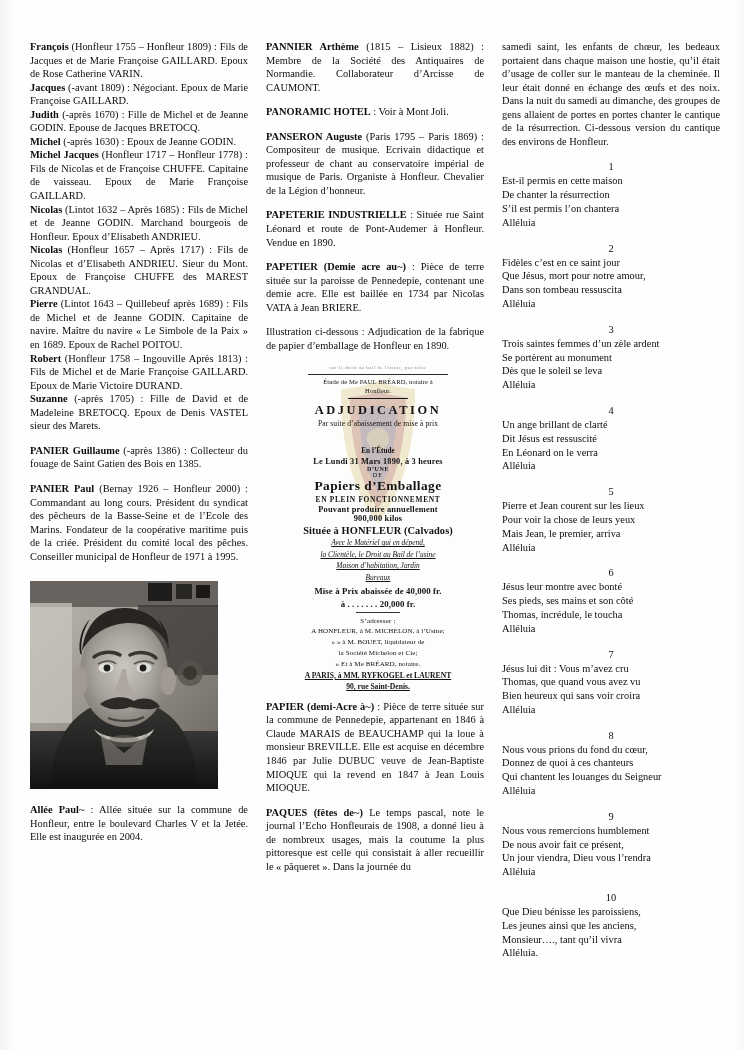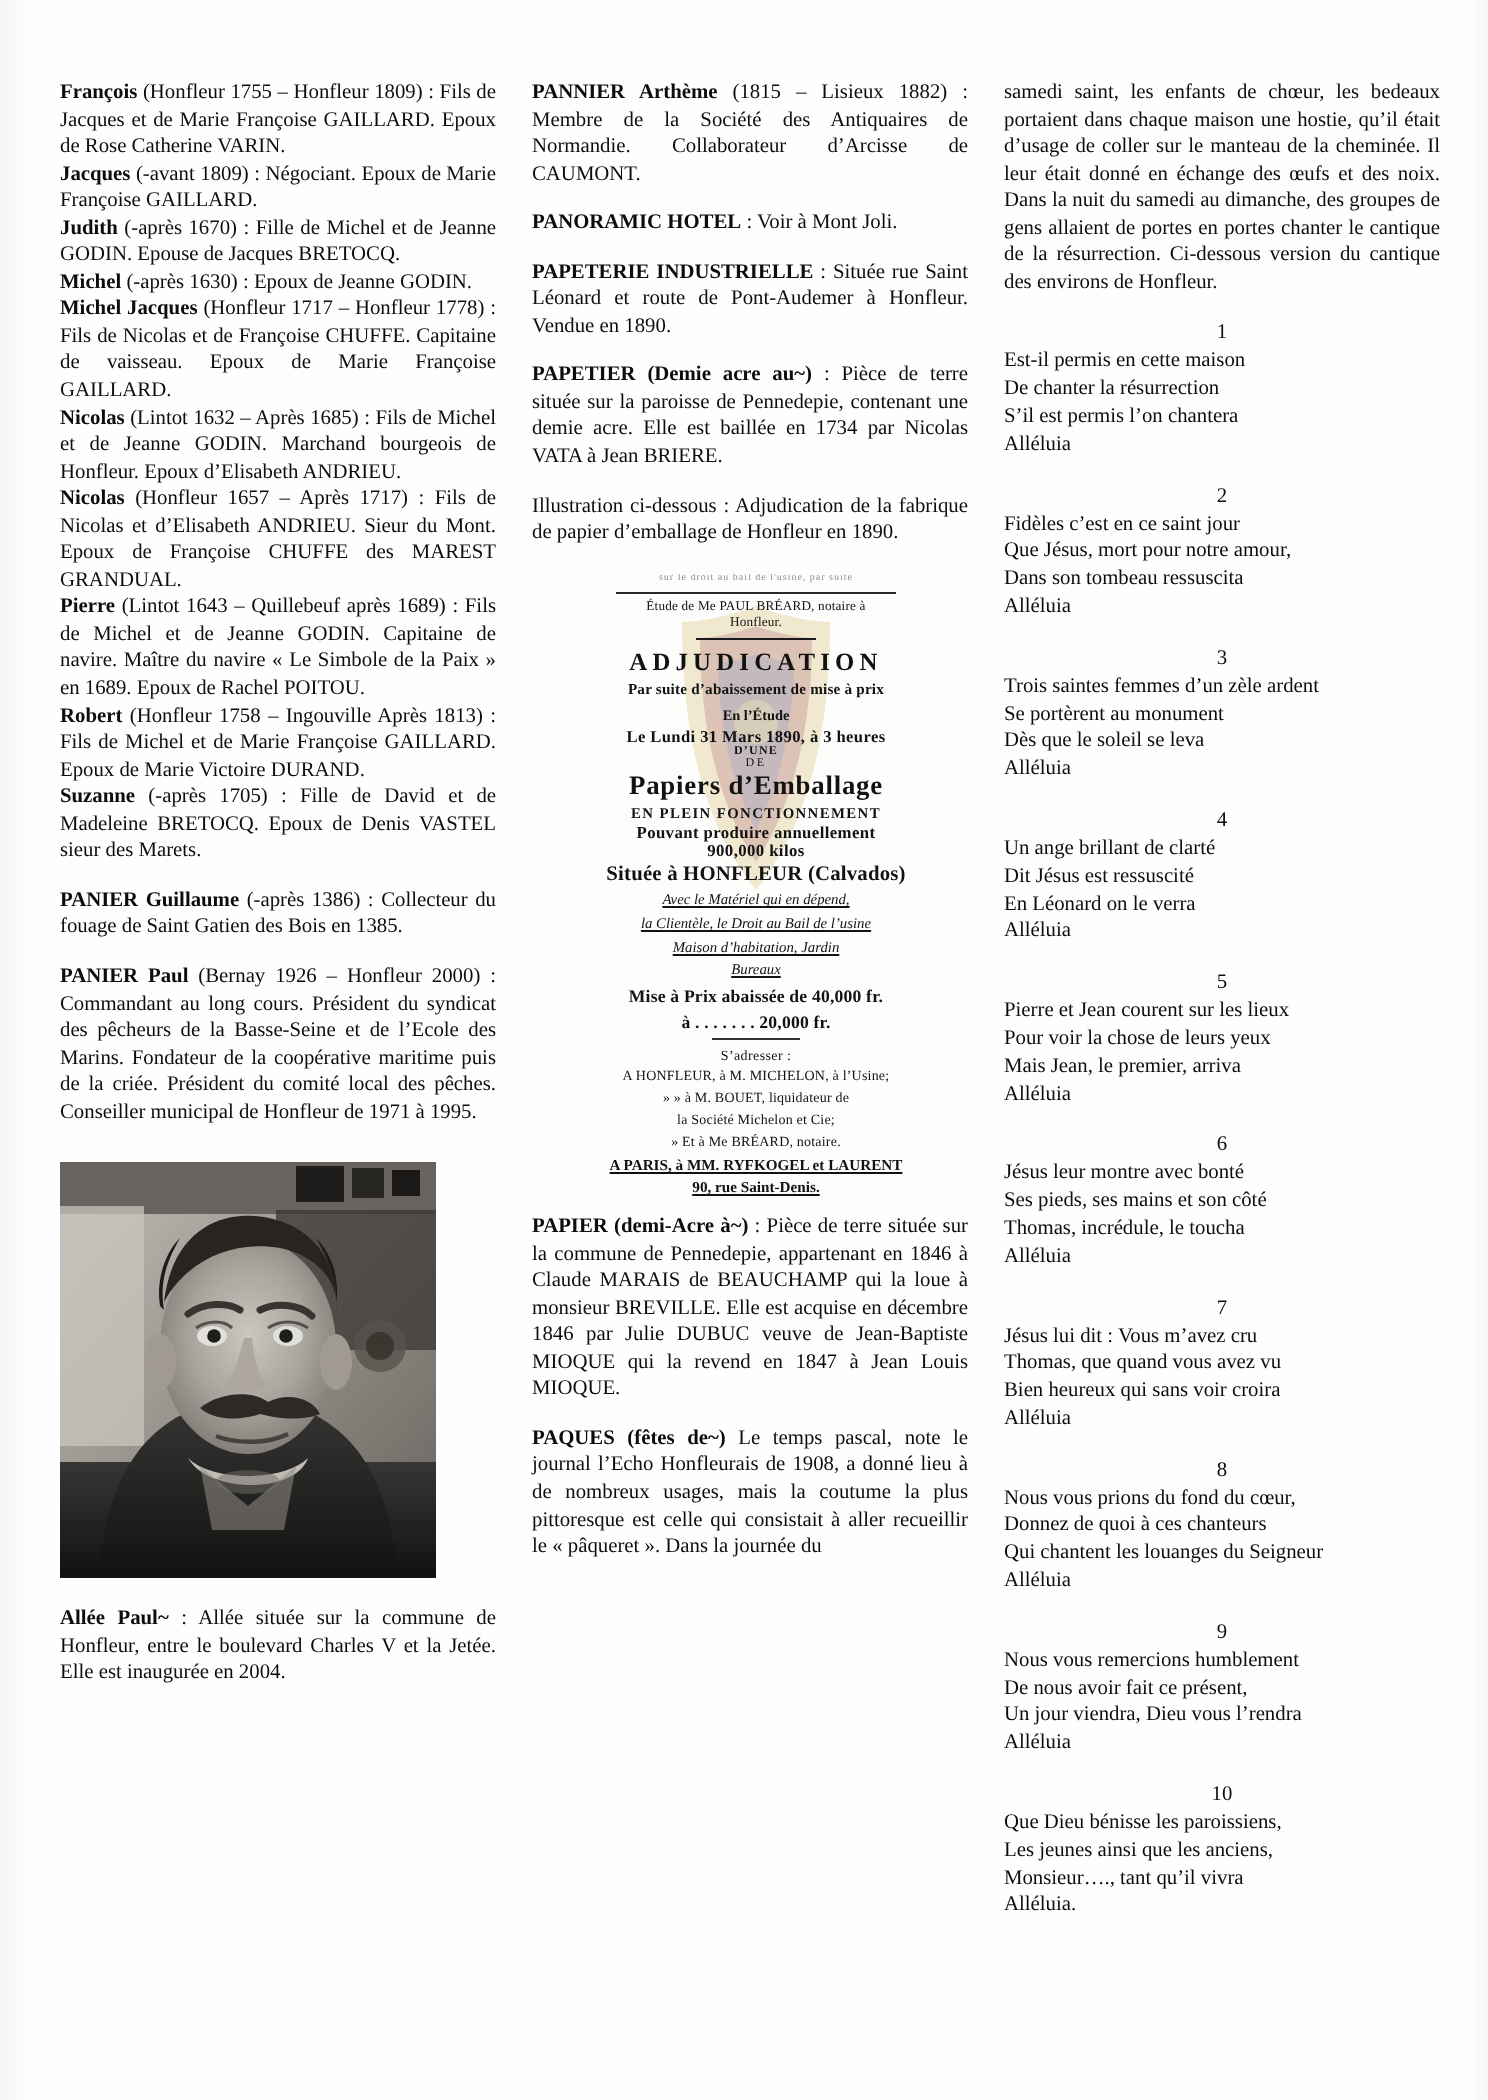--- a/index.html
+++ b/index.html
@@ -92,22 +92,22 @@
     border:0;border-top:1.5px solid #1a1a1a;margin:3px 62px 4px 62px;
   }
   .ad hr.tiny{
     border:0;border-top:1px solid #333;margin:3px 70px 3px 70px;
   }
   .ad .l-etude{font-size:6.6px;letter-spacing:.1px;line-height:8.4px;}
   .ad .l-adj{
     font-size:12.4px;font-weight:bold;letter-spacing:2.6px;
     margin:2px 0 1px 0;
   }
-  .ad .l-par{font-size:7.6px;letter-spacing:.1px;font-weight:bold;}
-  .ad .l-etude2{font-size:7.2px;font-weight:bold;margin-top:5px;}
+  .ad .l-par{font-size:7.6px;letter-spacing:.1px;}
+  .ad .l-etude2{font-size:7.2px;font-weight:bold;margin-top:19px;}
   .ad .l-date{font-size:8.3px;font-weight:bold;letter-spacing:.2px;margin-top:2px;}
   .ad .l-dune{font-size:6px;font-weight:bold;letter-spacing:.6px;}
   .ad .l-fab{
     font-size:17px;font-weight:bold;letter-spacing:4.5px;
     line-height:19px;margin:1px 0 0 0;
   }
   .ad .l-de{font-size:6px;letter-spacing:1.2px;}
   .ad .l-pap{
     font-size:13.4px;font-weight:bold;letter-spacing:.4px;line-height:15px;
   }
@@ -216,20 +216,21 @@
 
       <div class="caption">
         <b>Allée Paul~</b><span> : Allée située sur la commune de Honfleur, entre le boulevard Charles V et la Jetée. Elle est inaugurée en 2004.</span>
       </div>
     </div>
 
     <div class="col">
       <div id="col2-entries">
           <p class=""><b>PANNIER Arthème</b><span> (1815 – Lisieux 1882) : Membre de la Société des Antiquaires de Normandie. Collaborateur d’Arcisse de CAUMONT.</span></p>
           <p class="gap"><b>PANORAMIC HOTEL</b><span> : Voir à Mont Joli.</span></p>
+          <p class="gap"><b>PANSERON Auguste</b><span> (Paris 1795 – Paris 1869) : Compositeur de musique. Ecrivain didactique et professeur de chant au conservatoire impérial de musique de Paris. Organiste à Honfleur. Chevalier de la Légion d’honneur.</span></p>
           <p class="gap"><b>PAPETERIE INDUSTRIELLE</b><span> : Située rue Saint Léonard et route de Pont-Audemer à Honfleur. Vendue en 1890.</span></p>
           <p class="gap"><b>PAPETIER (Demie acre au~)</b><span> : Pièce de terre située sur la paroisse de Pennedepie, contenant une demie acre. Elle est baillée en 1734 par Nicolas VATA à Jean BRIERE.</span></p>
           <p class="gap"><span>Illustration ci-dessous : Adjudication de la fabrique de papier d’emballage de Honfleur en 1890.</span></p>
         </div>
 
       <div class="ad">
         <svg class="crest" viewBox="0 0 86 150">
           <path d="M43 4 C58 10 74 12 80 12 C80 60 72 110 43 146 C14 110 6 60 6 12 C12 12 28 10 43 4 Z" fill="#c9a94a" opacity="0.55"></path>
           <path d="M43 14 C54 18 66 20 71 20 C71 58 64 100 43 132 C22 100 15 58 15 20 C20 20 32 18 43 14 Z" fill="#8e2d2d" opacity="0.5"></path>
           <path d="M43 28 C50 31 58 32 62 32 C62 58 56 92 43 116 C30 92 24 58 24 32 C28 32 36 31 43 28 Z" fill="#3a4f8a" opacity="0.45"></path>

